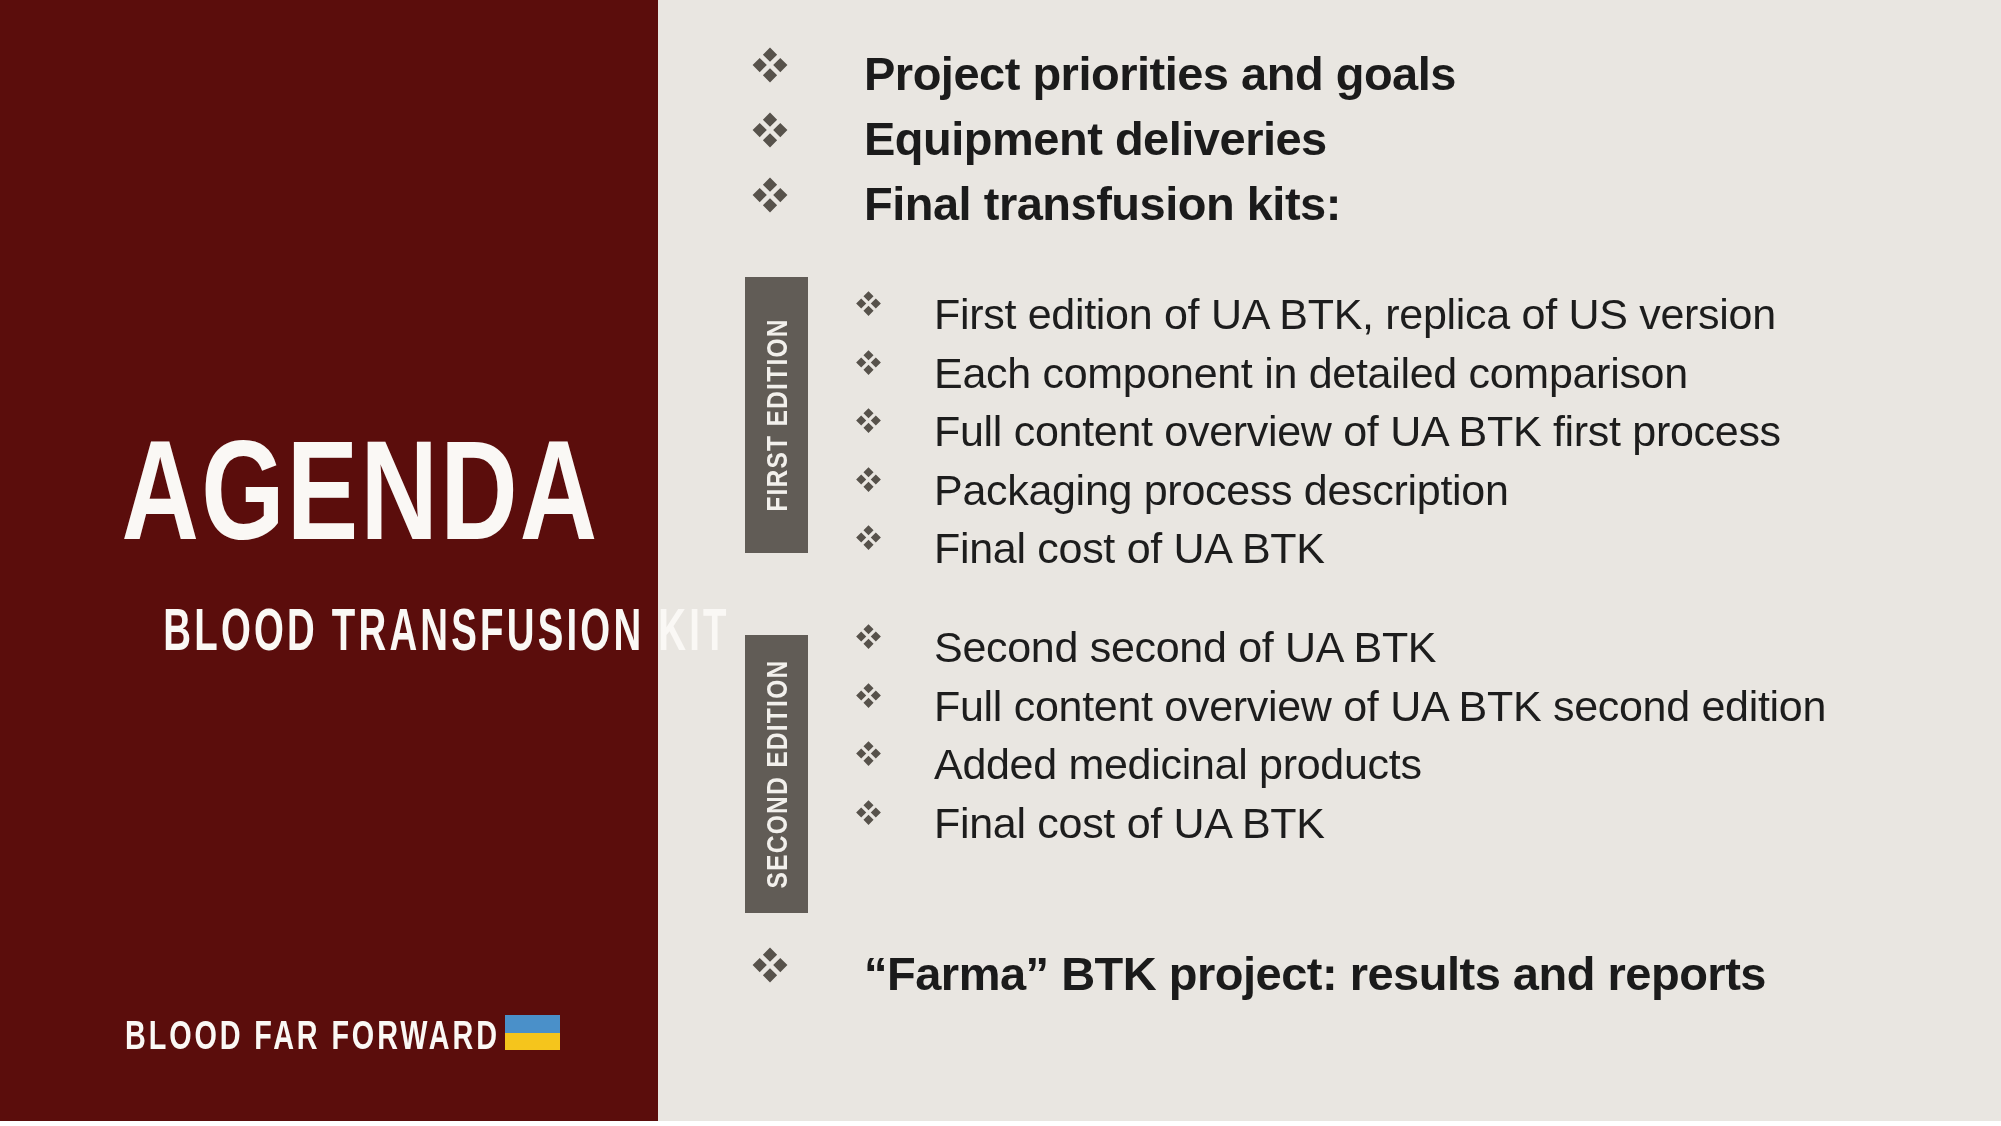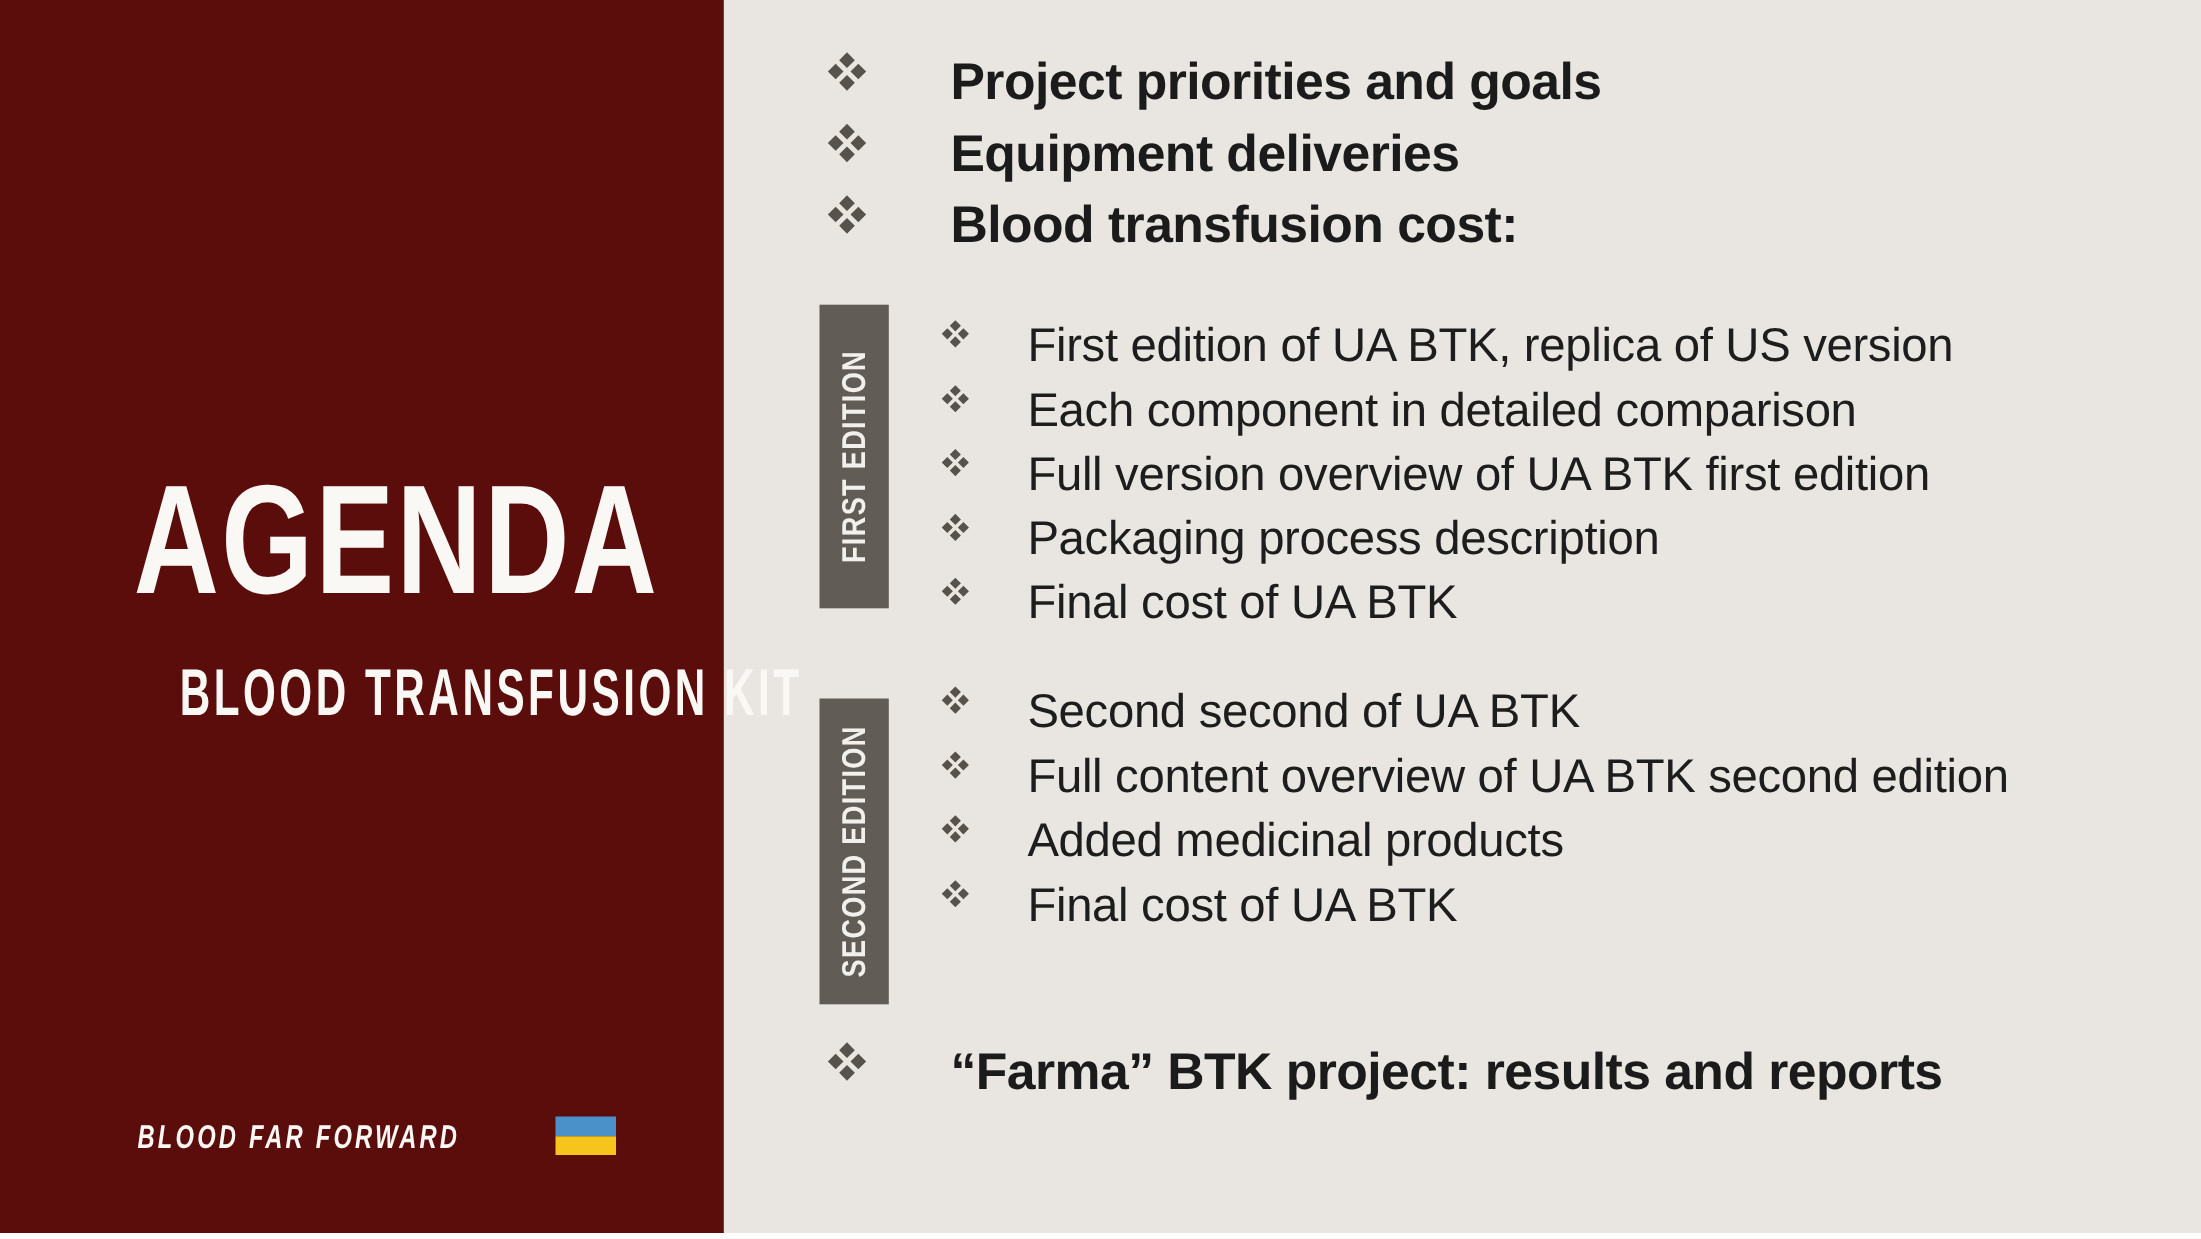--- a/index.html
+++ b/index.html
@@ -10,22 +10,22 @@
 
   
   .sidebar{position:absolute;left:0;top:0;width:658px;height:1121px;background:var(--sidebar-bg,#5b0d0c);}
   .cond{display:inline-block;white-space:nowrap;}
   .title{position:absolute;left:0;right:0;top:428px;margin:0;text-align:center;padding-left:46px;
          font-size:141px;font-weight:700;line-height:125px;color:var(--title-text,#faf8f5);letter-spacing:3px;}
   .title .cond{transform:scaleX(0.76);transform-origin:center;}
   .subtitle{position:absolute;left:0;right:0;top:598px;margin:4px;text-align:center;
             font-size:60px;font-weight:700;line-height:56px;color:var(--title-text,#faf8f5);letter-spacing:5px;}
   .subtitle .cond{transform:scaleX(0.64);transform-origin:center;}
-  .footer-label{position:absolute;left:125px;top:1015px;font-size:30px;font-weight:700;line-height:40px;
-                color:var(--title-text,#faf8f5);letter-spacing:4px;font-style:italic;}
+  .footer-label{position:absolute;left:125px;top:1015px;font-size:40px;font-weight:700;line-height:40px;
+                color:var(--title-text,#faf8f5);letter-spacing:4px;}
   .footer-label .cond{transform:scaleX(0.72);transform-origin:left center;}
   .flag{position:absolute;left:505px;top:1015px;width:55px;height:35px;display:block;}
   .flag span{display:block;width:100%;height:50%;}
   .flag .blue{background:var(--flag-blue,#4a90c9);}
   .flag .yellow{background:var(--flag-yellow,#f5c51c);}
 
   
   .list{position:absolute;margin:0;padding:0;list-style:none;}
   .row{display:flex;align-items:flex-start;}
   .row .bullet{flex:0 0 auto;display:flex;align-items:center;color:var(--bullet,#57524b);}
@@ -100,21 +100,21 @@
             </svg>
           </span>
         <span class="label">Equipment deliveries</span>
       </li>
       <li class="row">
         <span class="bullet">
             <svg>
               <use href="#diamond-bullet"></use>
             </svg>
           </span>
-        <span class="label">Blood transfusion cost:</span>
+        <span class="label">Final transfusion kits:</span>
       </li>
     </ul>
 
     <div class="tab tab1">
       <span class="tab-label"><span class="cond">FIRST EDITION</span></span>
     </div>
 
     <ul class="list sub-list sub1">
       <li class="row">
         <span class="bullet">
@@ -131,21 +131,21 @@
             </svg>
           </span>
         <span class="label">Each component in detailed comparison</span>
       </li>
       <li class="row">
         <span class="bullet">
             <svg>
               <use href="#diamond-bullet"></use>
             </svg>
           </span>
-        <span class="label">Full version overview of UA BTK first edition</span>
+        <span class="label">Full content overview of UA BTK first process</span>
       </li>
       <li class="row">
         <span class="bullet">
             <svg>
               <use href="#diamond-bullet"></use>
             </svg>
           </span>
         <span class="label">Packaging process description</span>
       </li>
       <li class="row">

